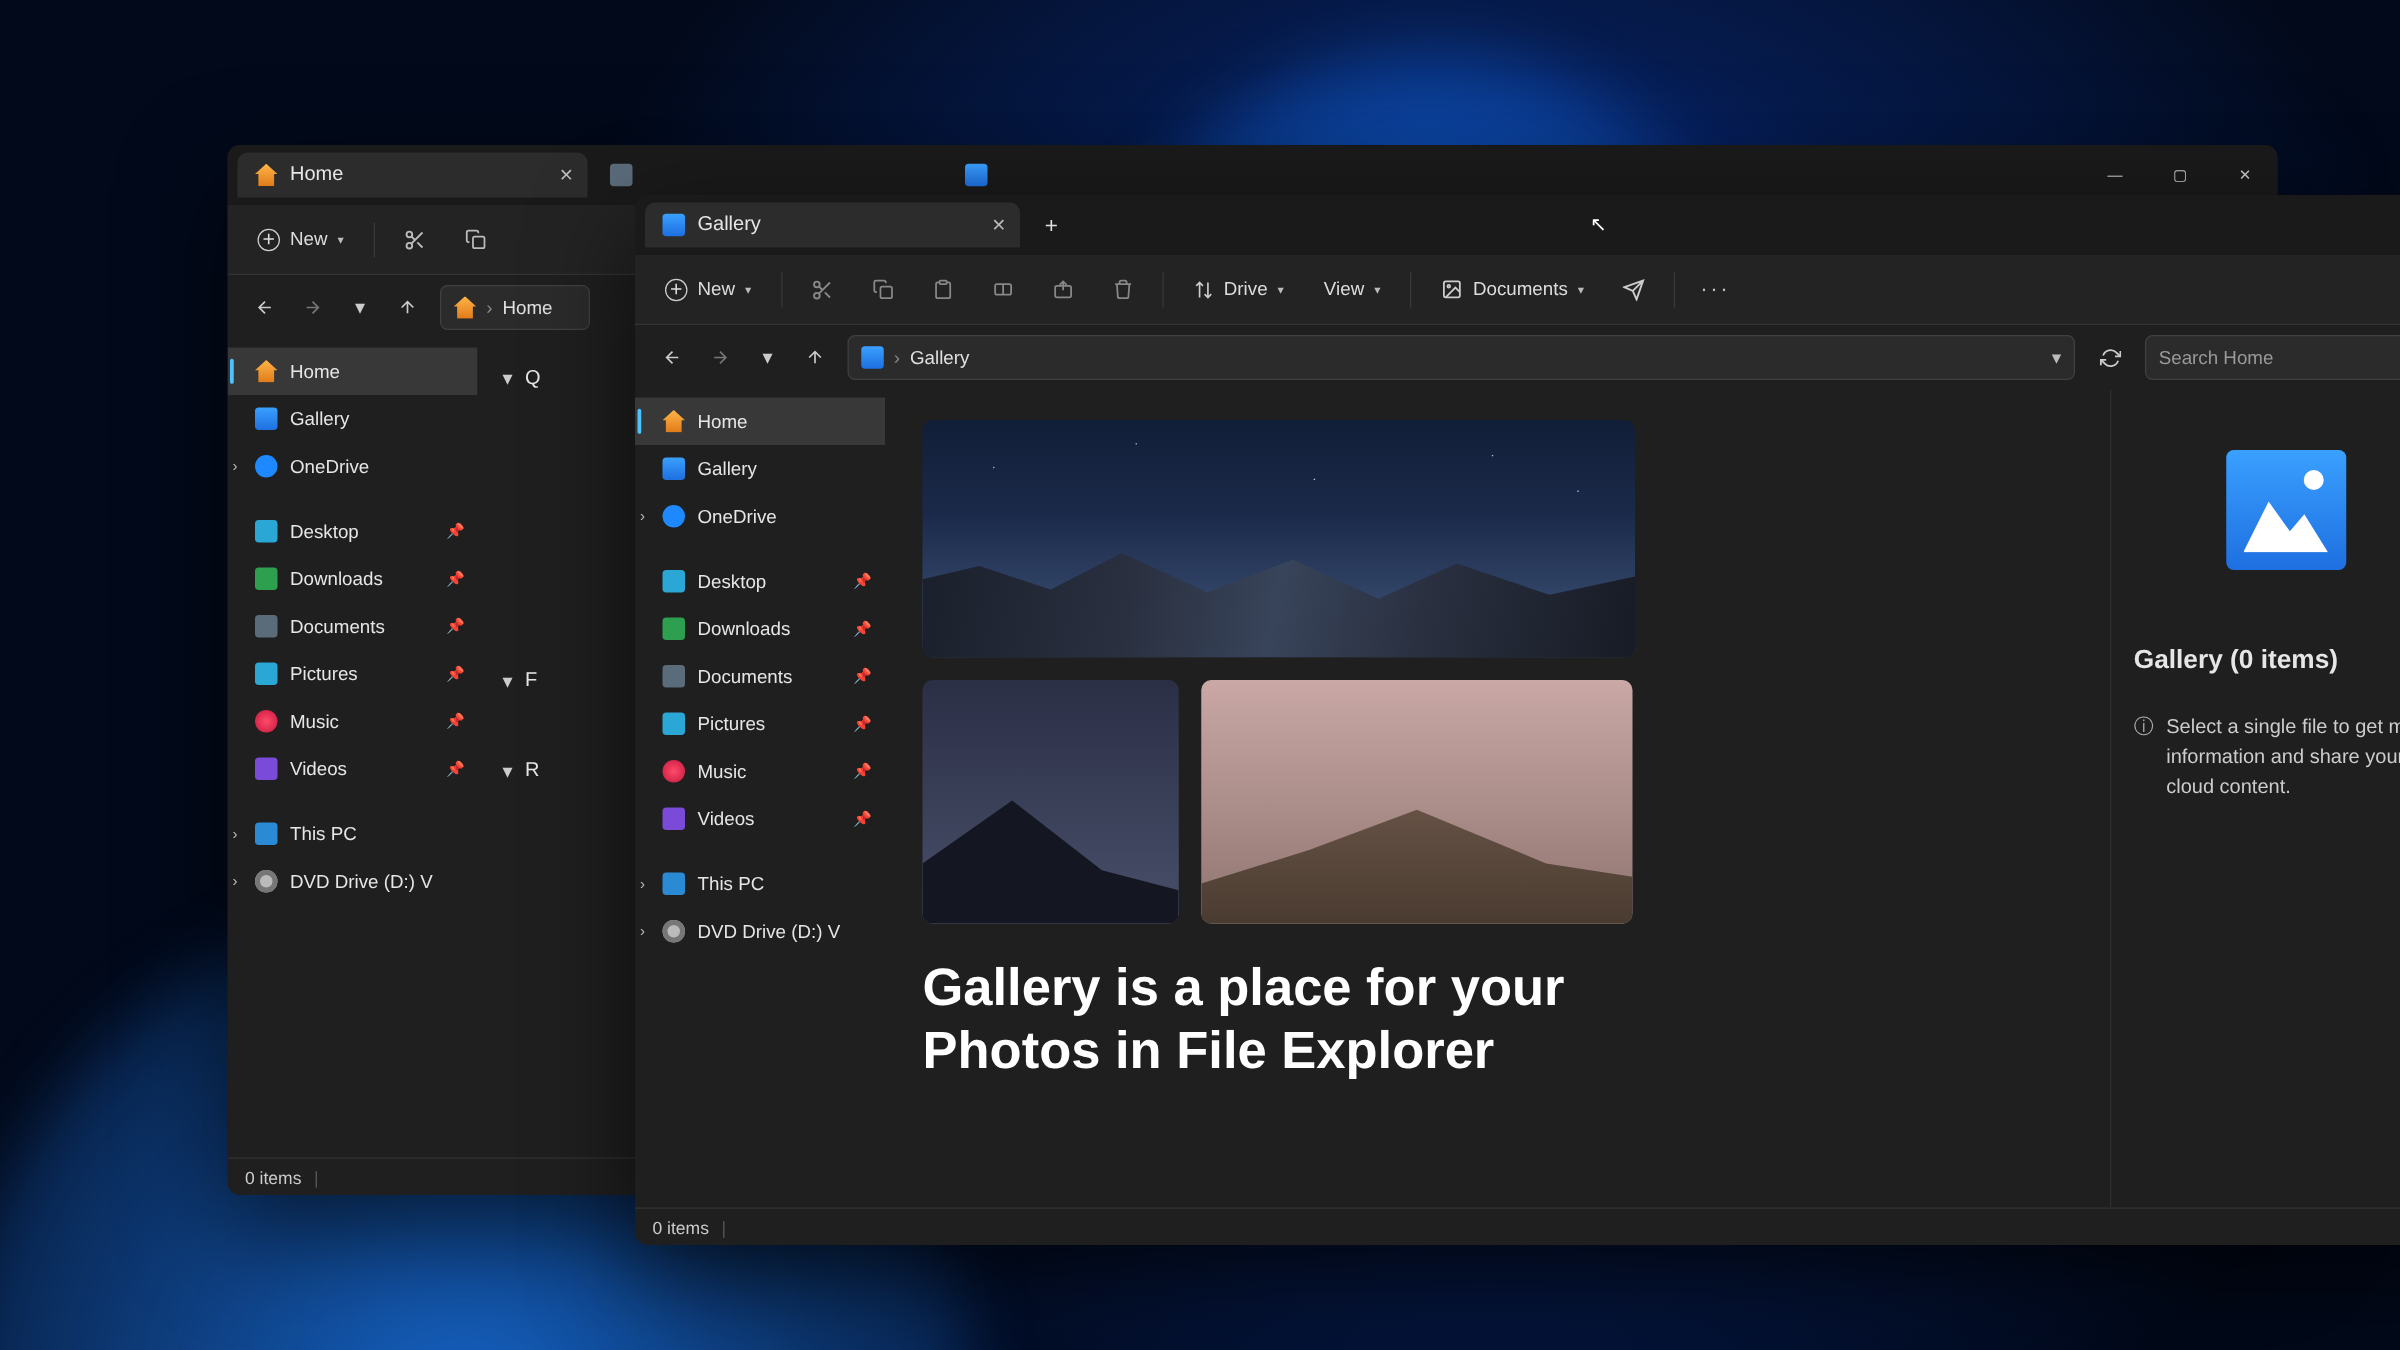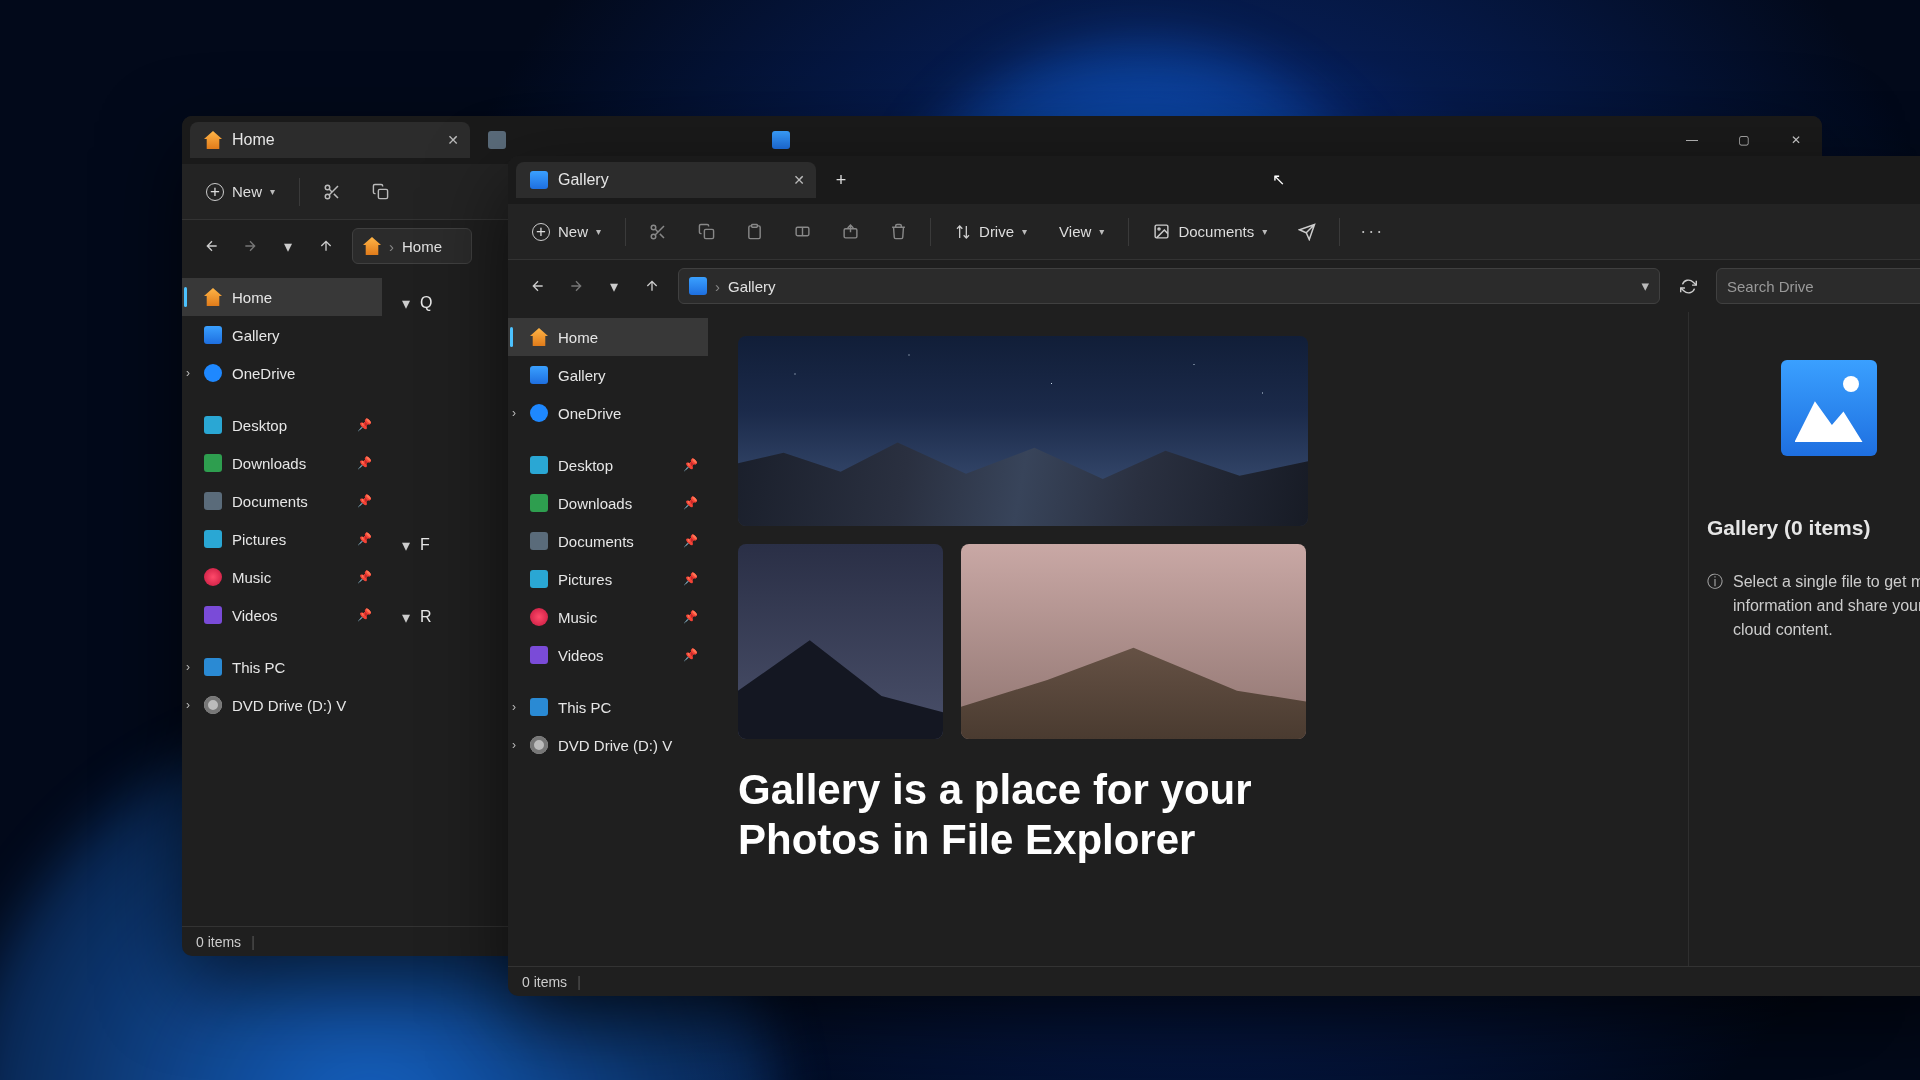--- a/index.html
+++ b/index.html
@@ -432,21 +432,21 @@
       <span>Gallery</span>
       <span class="caret">▾</span>
     </div>
     <div class="iconbtn">
         <svg width="17" height="17" viewBox="0 0 24 24" fill="none" stroke="#ccc" stroke-width="2">
           <path d="M23 4v6h-6M1 20v-6h6"></path>
           <path d="M3.51 9a9 9 0 0114.85-3.36L23 10M1 14l4.64 4.36A9 9 0 0020.49 15"></path>
         </svg>
       </div>
     <div class="searchbox">
-      <span>Search Drive</span>
+      <span>Search Home</span>
     </div>
   </div>
 
   <div class="body">
     <div class="nav">
       <div class="nav-item sel">
           <span class="ico i-home"></span>
           <span>Home</span>
         </div>
       <div class="nav-item">

